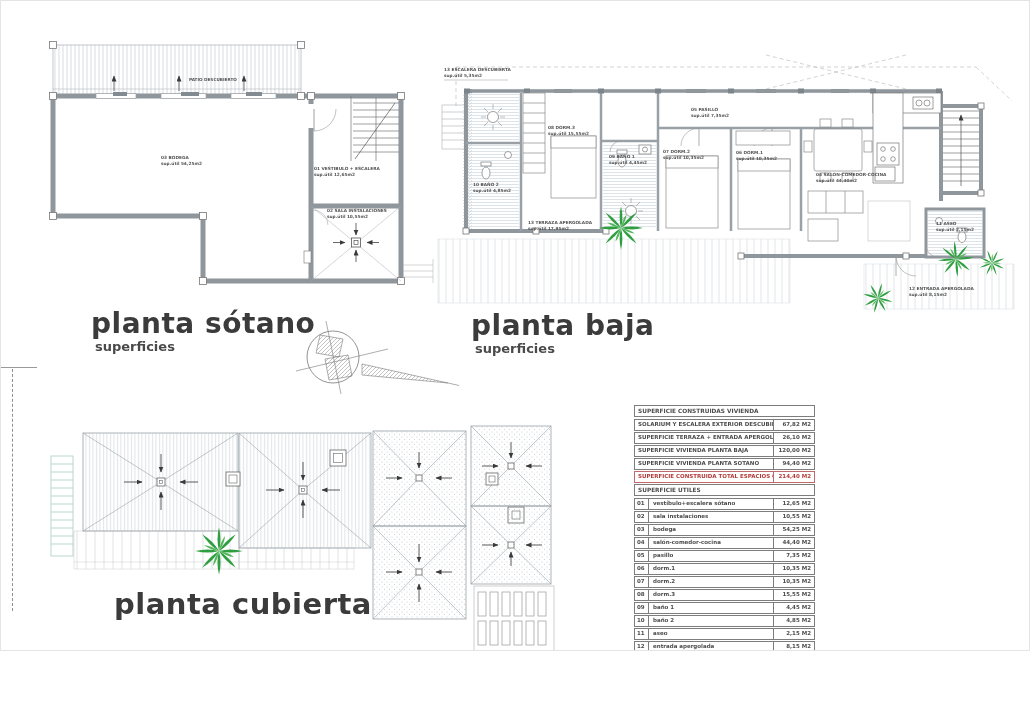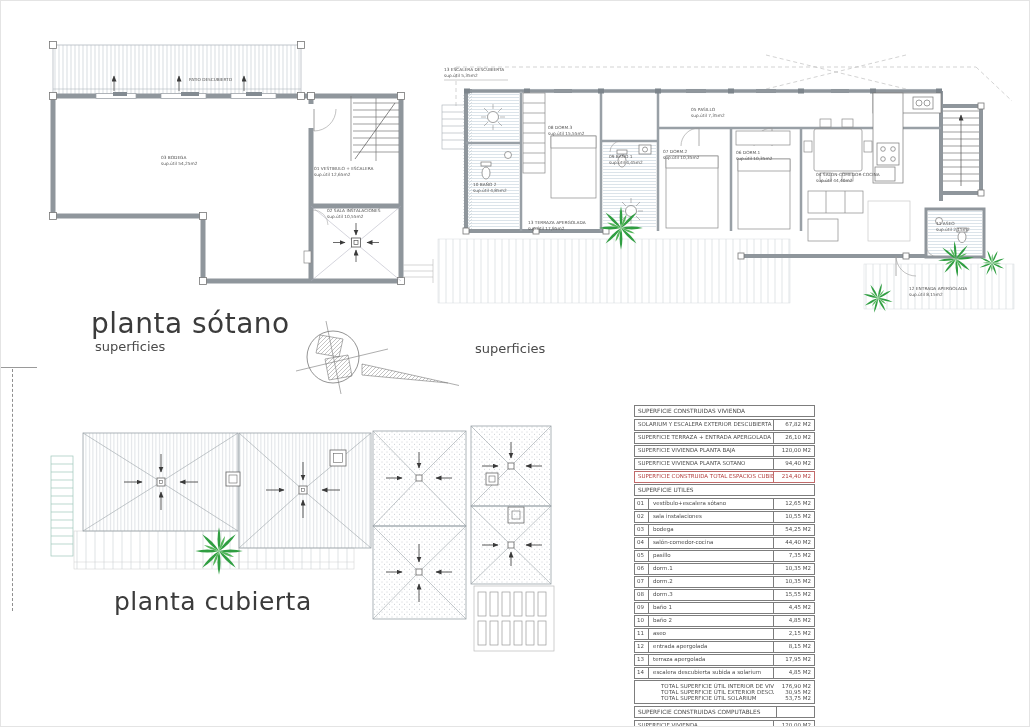--- a/index.html
+++ b/index.html
@@ -1,22 +1,22 @@
 <!DOCTYPE html>
 <html><head>
 <meta charset="utf-8">
 <style>
   html,body{margin:0;padding:0;background:#fff;}
-  .canvas{position:relative;width:1030px;height:727px;background:#fff;overflow:hidden;
-          font-family:"DejaVu Sans",sans-serif;border:1px solid #e4e4e4;box-sizing:border-box;}
+  .canvas{position:relative;width:1030px;height:651px;background:#fff;overflow:hidden;
+          font-family:"DejaVu Sans",sans-serif;border:1px solid #e4e4e4;box-sizing:border-box;font-weight:bold;}
   .abs{position:absolute;}
   
   .plan-title{position:absolute;color:#3b3b3b;font-size:28px;letter-spacing:.5px;}
   .plan-sub{position:absolute;color:#4a4a4a;font-size:13px;text-align:center;}
-  .title-cubierta{font-size:25px;}
+  .title-cubierta{font-size:29px;}
   
   .margin-note{position:absolute;left:11px;top:368px;height:242px;border-left:1px dashed #8f8f8f;}
   .margin-tick{position:absolute;left:0;top:366px;width:36px;height:1px;background:#9a9a9a;}
   
   .stable{position:absolute;left:633px;top:404px;width:181px;font-size:5.5px;color:#4c4c4c;line-height:1;}
   .thead{border:1px solid #7d7d7d;height:10px;line-height:10px;padding-left:3px;margin-bottom:2px;
          white-space:nowrap;overflow:hidden;background:#fff;font-size:5.8px;}
   .trow{display:flex;border:1px solid #7d7d7d;margin-bottom:1.5px;height:9.5px;line-height:9.5px;
         background:#fff;white-space:nowrap;overflow:hidden;}
   .trow .lbl{flex:1;padding-left:3px;border-right:1px solid #7d7d7d;overflow:hidden;}
@@ -538,20 +538,21 @@
         <rect x="468" y="205" width="8" height="24"></rect>
       <rect x="480" y="205" width="8" height="24"></rect>
         <rect x="492" y="205" width="8" height="24"></rect>
     </g>
 
     <use href="#plantC" transform="translate(173,135) scale(1.25)"></use>
   </svg>
 
   <div class="plan-title" style="left:90px;top:306px">planta sótano</div>
   <div class="plan-sub" style="left:94px;top:338px">superficies</div>
+  <div class="plan-title" style="left:470px;top:308px">planta baja</div>
   <div class="plan-sub" style="left:474px;top:340px">superficies</div>
   <div class="plan-title title-cubierta" style="left:113px;top:586px">planta cubierta</div>
 
   <div class="stable">
     <div class="thead">SUPERFICIE CONSTRUIDAS VIVIENDA</div>
     <div>
         <div class="trow">
           <div class="lbl">SOLARIUM Y ESCALERA EXTERIOR DESCUBIERTA</div>
           <div class="val">67,82 M2</div>
         </div>

